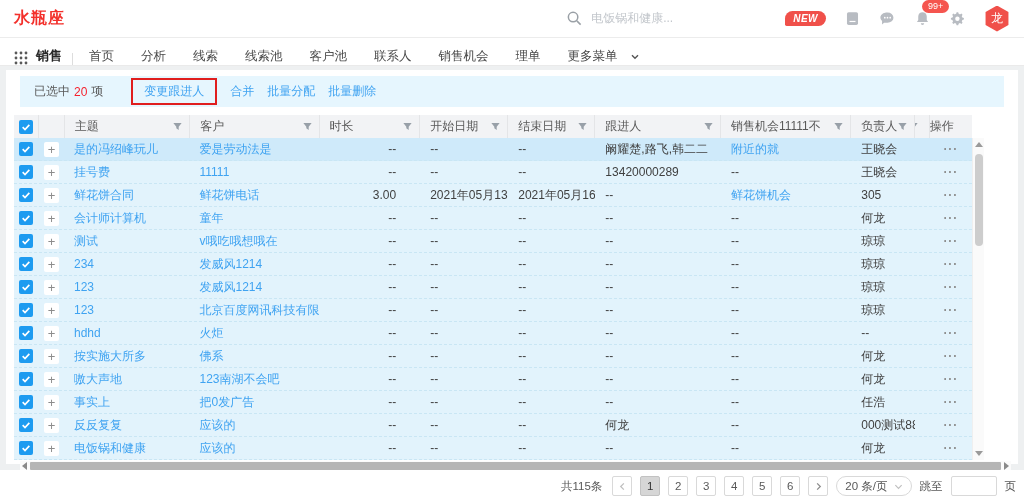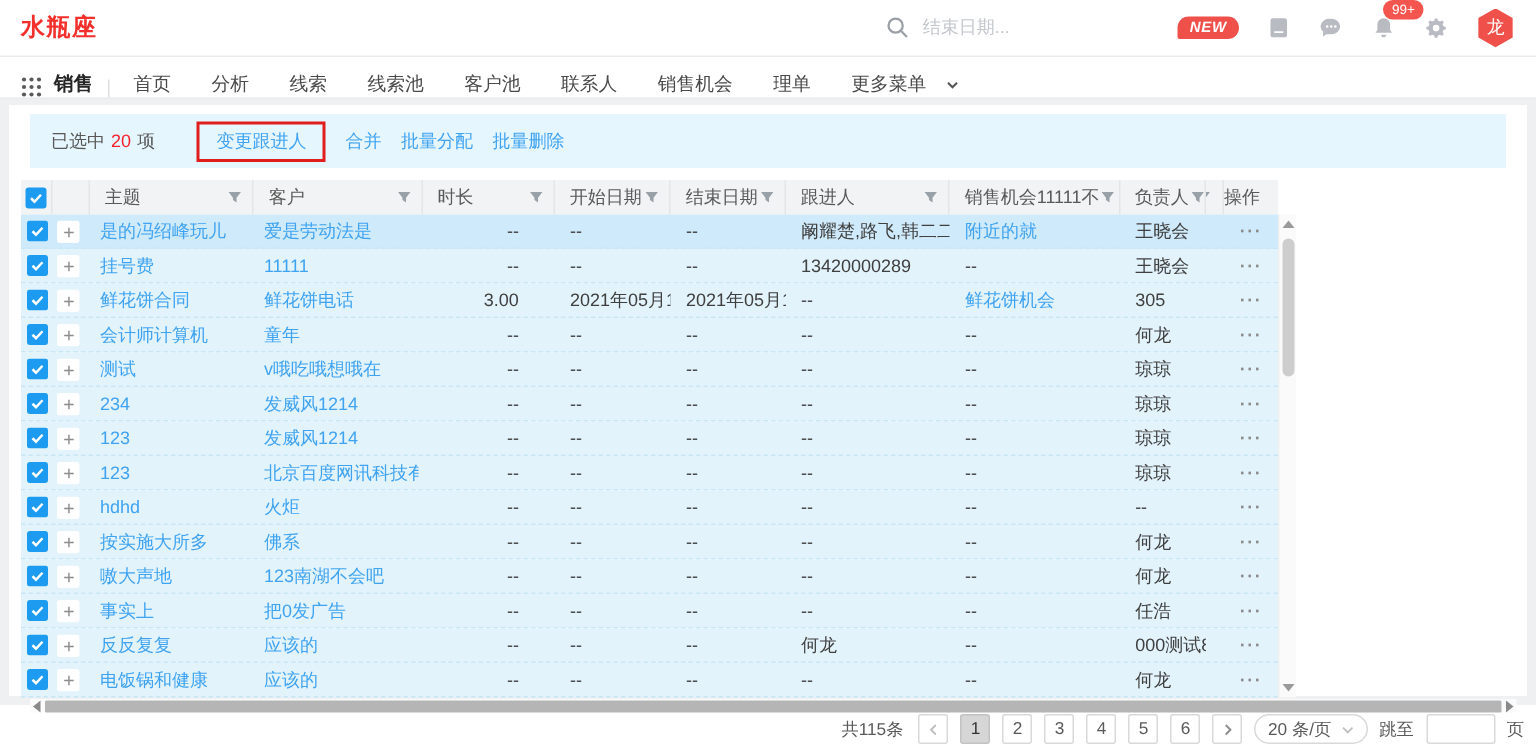--- a/index.html
+++ b/index.html
@@ -29,30 +29,30 @@
   .navbar{height:28px;display:flex;align-items:flex-end;padding:0 14px;border-bottom:1px solid #eaeaea;background:#fff}
   .app-name{font-weight:bold;color:#262626;margin:0 10px 0 8px;font-size:13px}
   .nav-divider{width:1px;height:12px;background:#ddd;margin-right:16px}
   #nav-items{display:flex;align-items:center}
   .nav-item{color:#4a4a4a;margin-right:27px;font-size:12.5px;cursor:pointer}
   .nav-more{display:flex;align-items:center;gap:12px;color:#4a4a4a;font-size:12.5px;cursor:pointer}
 
   
   .content{background:#eef0f1;height:404px;padding:4px 6px 6px}
   .card{background:#fff;height:100%;padding:6px 0 0 8px}
-  .action-bar{background:var(--abbg);height:36px;display:flex;align-items:center;
+  .action-bar{background:var(--abbg);height:31px;display:flex;align-items:center;
     padding:0 14px;font-size:12px;color:#595959;margin:0 14px 0 6px}
   .sel-count{color:#f5222d;margin:0 4px}
   #action-links{display:flex;align-items:center;margin-left:28px;gap:13px}
   .action-link{color:var(--blue);cursor:pointer;white-space:nowrap}
   .red-annotation{border:2px solid var(--ann);padding:3px 11px;display:inline-block}
 
   
   .table-wrap{margin-top:8px;display:flex;width:1003px}
-  .table-main{width:838px}
+  .table-main{width:958px}
   .thead{display:flex;background:#f2f3f5;height:23px;align-items:center;color:#595959}
   .th{display:flex;align-items:center;justify-content:space-between;height:100%;
     padding:0 6px 0 10px;border-right:1px solid #e4e5e7;font-size:12px;white-space:nowrap;overflow:hidden}
   .th:last-child{border-right:none}
   .tr{display:flex;height:23px;background:var(--rowbg);border-bottom:1px dashed #c9e6f4;align-items:center}
   .tr.hover{background:#cfeafa}
   .td{padding:0 6px 0 10px;font-size:12px;white-space:nowrap;overflow:hidden;color:#404040}
   .c-sel{width:26px}.c-exp{width:26px}.c-theme{width:130px}.c-cust{width:134px}
   .c-dur{width:104px}.c-start{width:91px}.c-end{width:90px}.c-fol{width:130px}
   .c-opp{width:135px}.c-own{width:66px}.c-sliver{width:15px;padding:0;overflow:hidden}
@@ -98,21 +98,21 @@
 </head>
 <body>
 
 <header class="topbar">
   <span class="logo">水瓶座</span>
   <div class="search">
     <svg class="ticon" viewBox="0 0 18 18" width="15" height="15">
       <circle cx="7.5" cy="7.5" r="5" fill="none" stroke="#9aa0a6" stroke-width="1.6"></circle>
       <line x1="11.5" y1="11.5" x2="15.5" y2="15.5" stroke="#9aa0a6" stroke-width="1.6"></line>
     </svg>
-    <span class="ph">结束日期...</span>
+    <span class="ph">电饭锅和健康...</span>
   </div>
   <div class="topicons">
     <span class="badge-new">NEW</span>
     <svg class="ticon" viewBox="0 0 20 20">
       <rect x="3.5" y="2.5" width="13" height="15" rx="2" fill="#b8bcc2"></rect>
       <line x1="6.5" y1="13.5" x2="13.5" y2="13.5" stroke="#fff" stroke-width="1.4"></line>
     </svg>
     <svg class="ticon" viewBox="0 0 20 20">
       <path d="M10 3a7 6 0 010 12h-4l-2.4 2V13A7 6 0 0110 3z" fill="#b8bcc2"></path>
       <circle cx="6.8" cy="9" r="1" fill="#fff"></circle>

